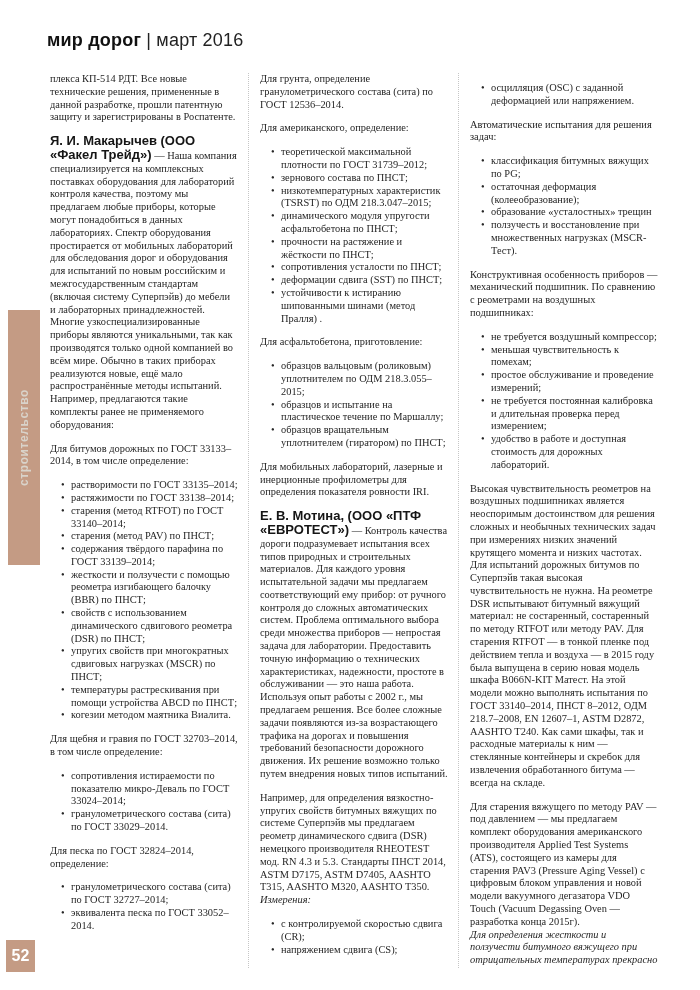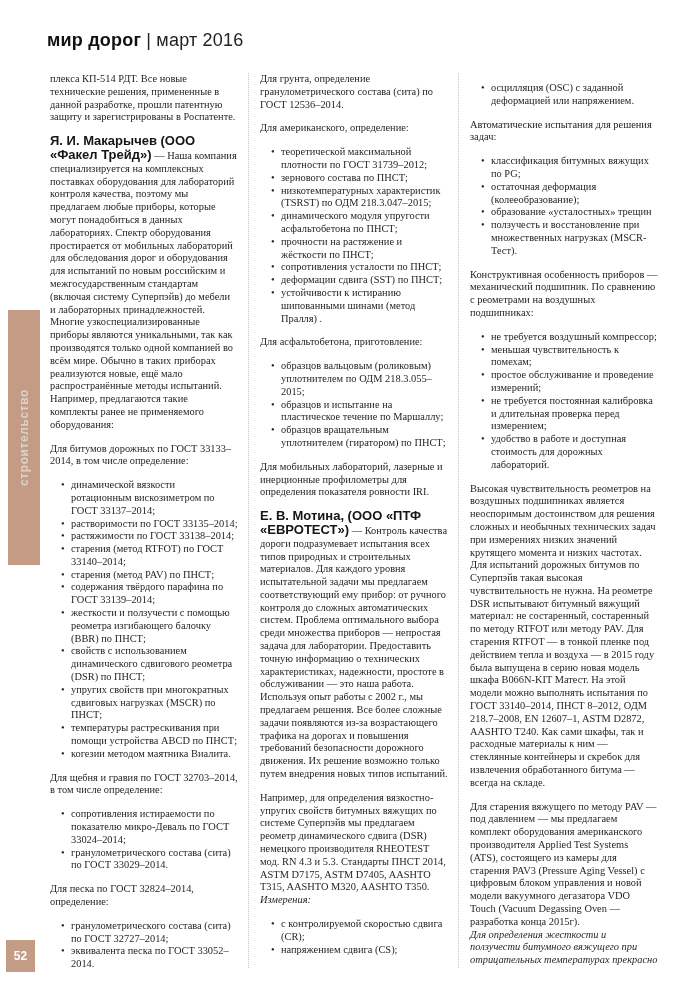--- a/index.html
+++ b/index.html
@@ -22,21 +22,21 @@
   }
   .section-label{
     writing-mode:vertical-rl;transform:rotate(180deg);
     font-family:"Liberation Sans",sans-serif;font-size:12px;font-weight:600;
     letter-spacing:.6px;
   }
   
   .page-num{
     position:absolute;left:6px;top:940px;width:29px;height:32px;
     display:flex;align-items:center;justify-content:center;
-    font-family:"Liberation Sans",sans-serif;font-weight:bold;font-size:12px;
+    font-family:"Liberation Sans",sans-serif;font-weight:bold;font-size:16px;
     color:#ffffff;
   }
   
   .content{
     position:absolute;left:50px;top:73px;width:608px;height:895px;
     display:flex;overflow:hidden;
   }
   .col{
     width:188px;flex:0 0 188px;
     font-size:10.4px;line-height:12.8px;text-align:left;
@@ -64,21 +64,20 @@
   </div>
 
   <div class="page-num" style="background: rgb(196, 155, 132);">52</div>
 
   <div class="content">
     <div class="col">
         <p class="para">плекса КП-514 РДТ. Все новые технические решения, примененные в данной разработке, прошли патентную защиту и зарегистрированы в Роспатенте.</p>
         <p class="para"><b>Я. И. Макарычев (ООО «Факел Трейд»)</b> — Наша компания специализируется на комплексных поставках оборудования для лабораторий контроля качества, поэтому мы предлагаем любые приборы, которые могут понадобиться в данных лабораториях. Спектр оборудования простирается от мобильных лабораторий для обследования дорог и оборудования для испытаний по новым российским и межгосударственным стандартам (включая систему Суперпэйв) до мебели и лабораторных принадлежностей. Многие узкоспециализированные приборы являются уникальными, так как производятся только одной компанией во всём мире. Обычно в таких приборах реализуются новые, ещё мало распространённые методы испытаний. Например, предлагаются такие комплекты ранее не применяемого оборудования:</p>
         <p class="para">Для битумов дорожных по ГОСТ 33133–2014, в том числе определение:</p>
         <ul class="bullets">
-          <li>динамической вязкости ротационным вискозиметром по ГОСТ 33137–2014;</li>
           <li>растворимости по ГОСТ 33135–2014;</li>
           <li>растяжимости по ГОСТ 33138–2014;</li>
           <li>старения (метод RTFOT) по ГОСТ 33140–2014;</li>
           <li>старения (метод PAV) по ПНСТ;</li>
           <li>содержания твёрдого парафина по ГОСТ 33139–2014;</li>
           <li>жесткости и ползучести с помощью реометра изгибающего балочку (BBR) по ПНСТ;</li>
           <li>свойств с использованием динамического сдвигового реометра (DSR) по ПНСТ;</li>
           <li>упругих свойств при многократных сдвиговых нагрузках (MSCR) по ПНСТ;</li>
           <li>температуры растрескивания при помощи устройства ABCD по ПНСТ;</li>
           <li>когезии методом маятника Виалита.</li>

